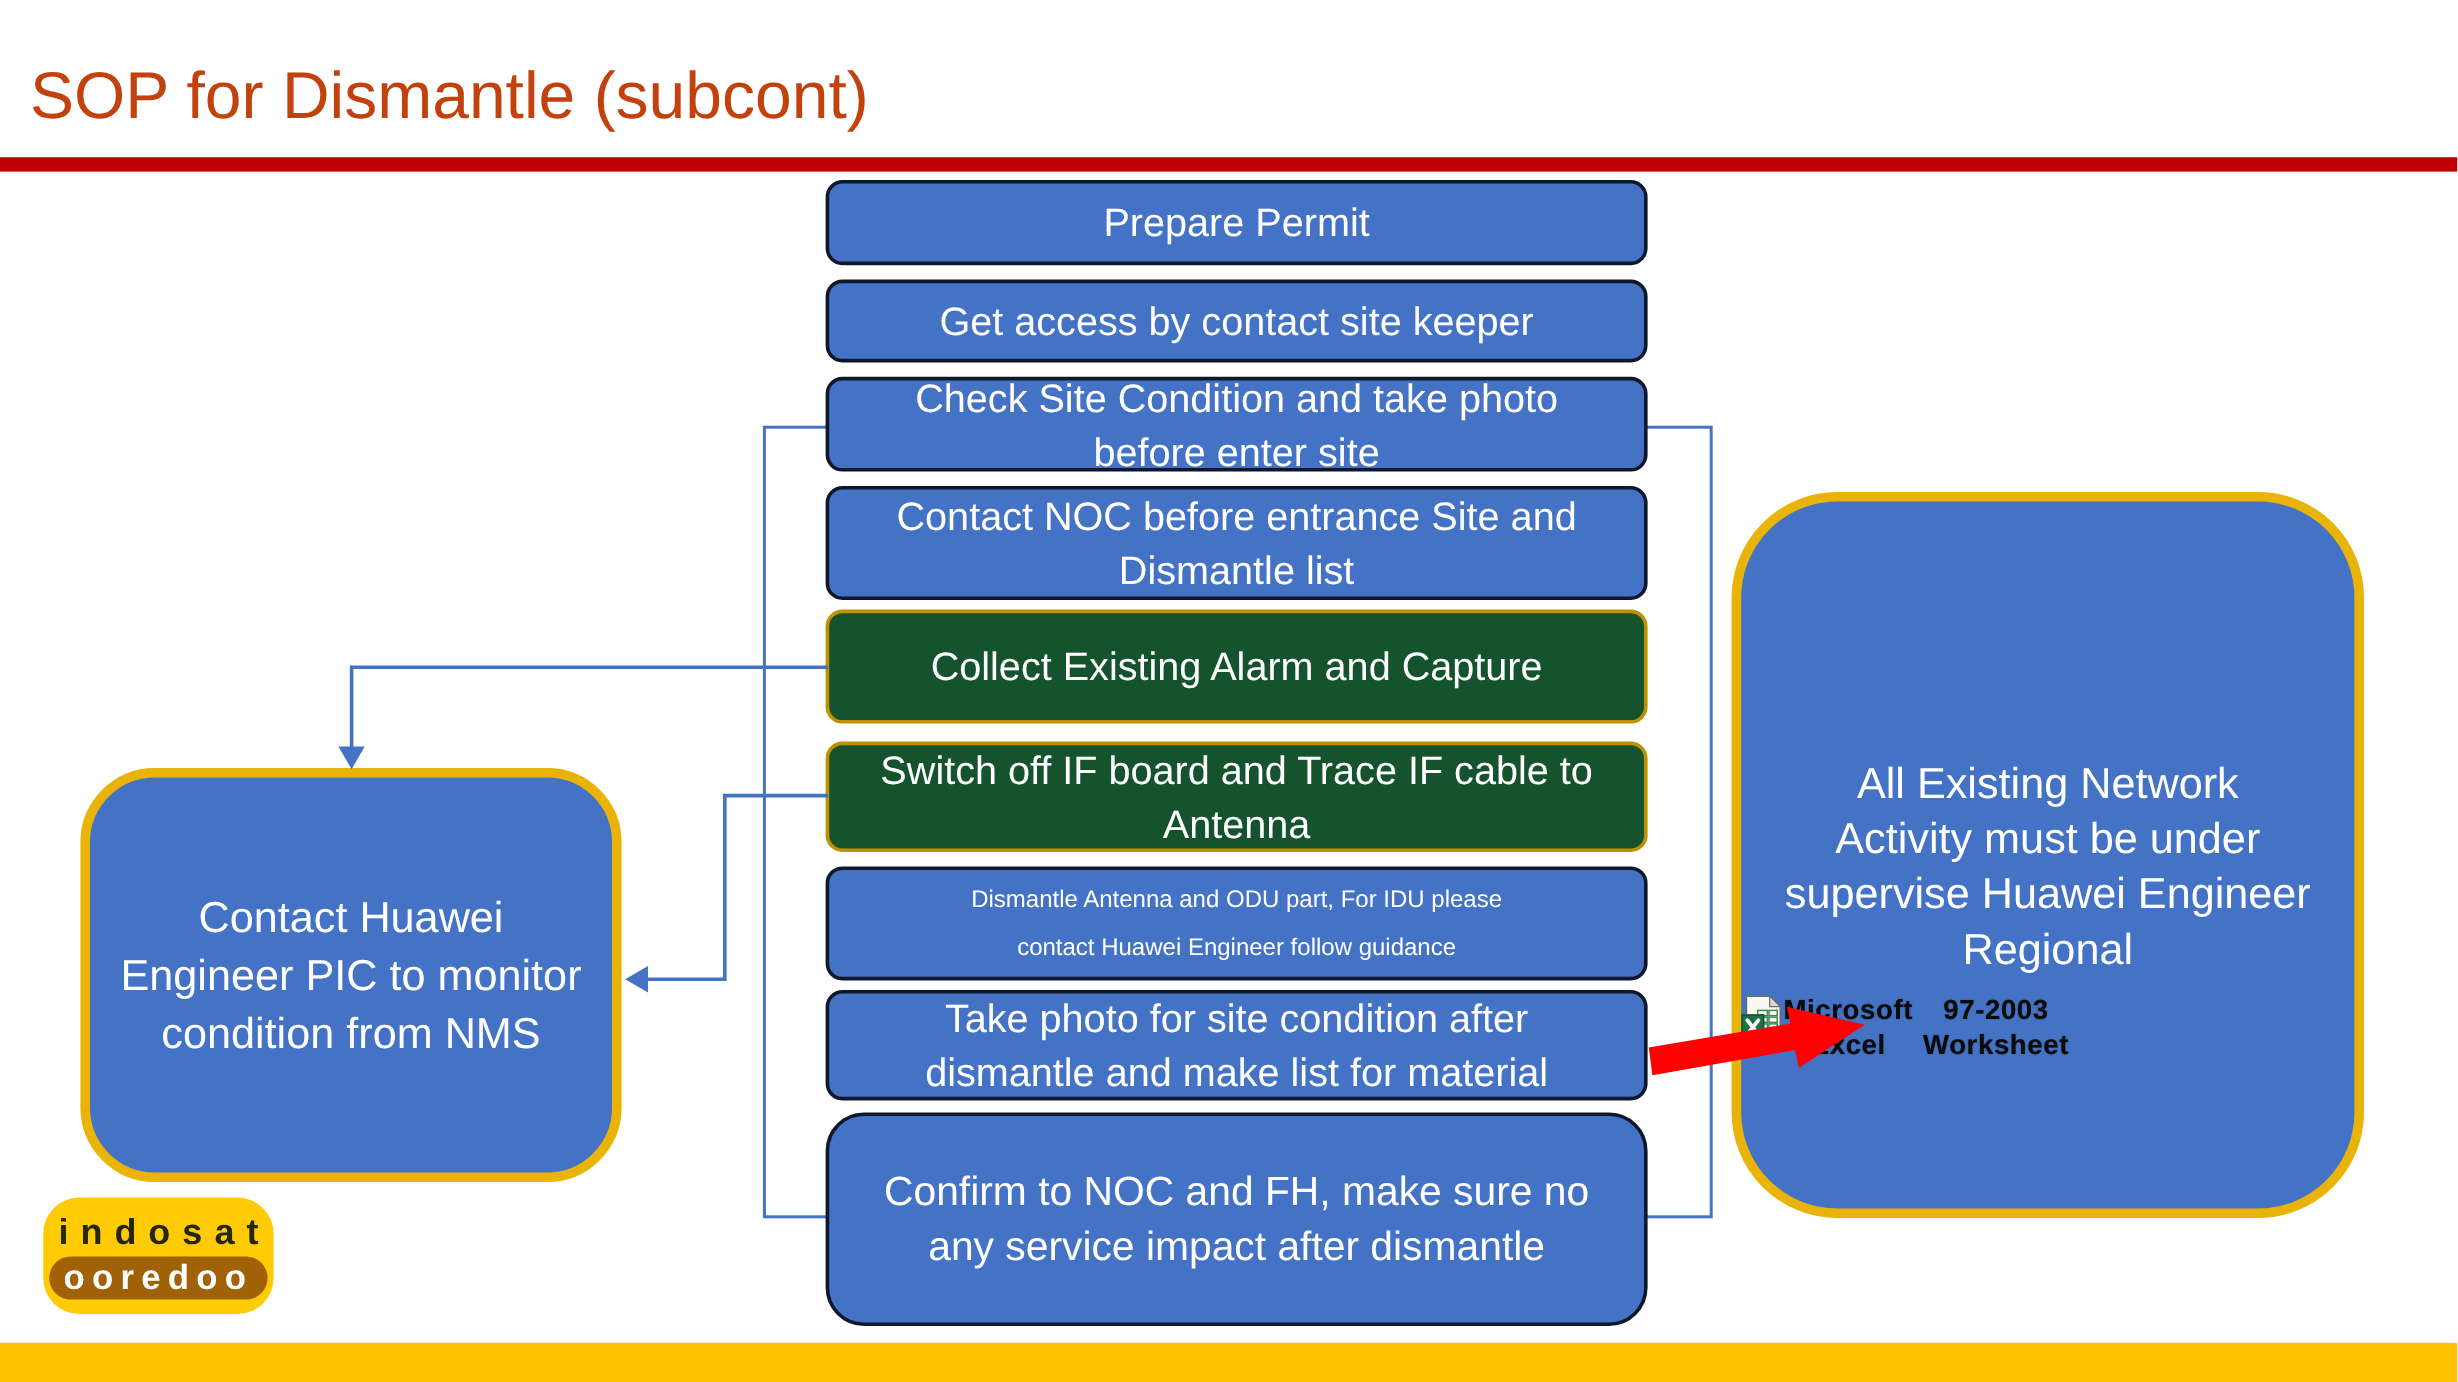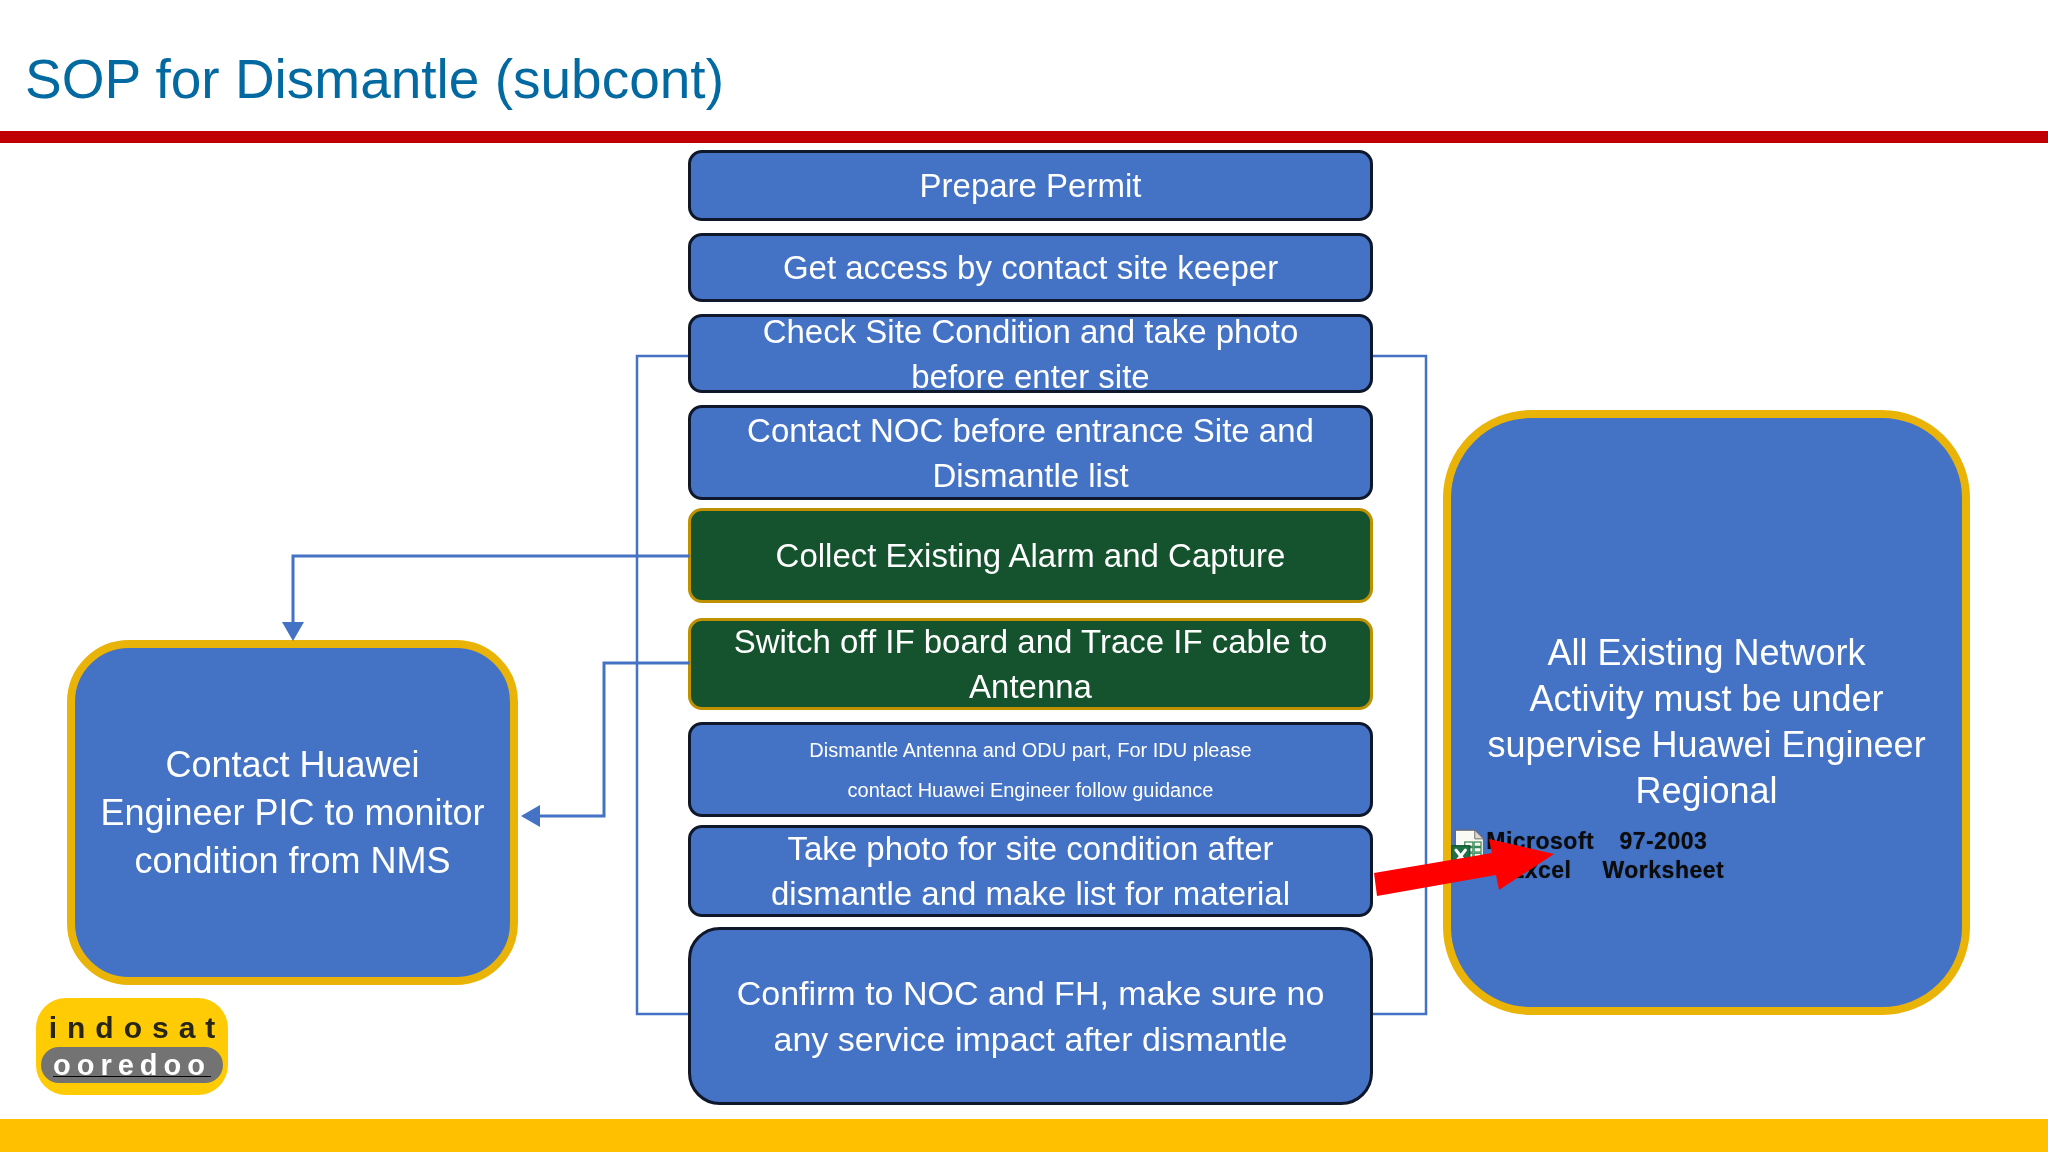--- a/index.html
+++ b/index.html
@@ -3,21 +3,21 @@
 <meta charset="utf-8">
 <style>
   html,body{margin:0;padding:0;background:#ffffff;}
   #stage{
     position:relative;width:2048px;height:1152px;overflow:hidden;background:#ffffff;
     font-family:"Liberation Sans",sans-serif;
   }
   
   #slide-title{
     position:absolute;left:25px;top:48px;width:1400px;
-    font-size:55px;line-height:62px;color:#0369a1;letter-spacing:0px;
+    font-size:55px;line-height:62px;color:#c2410c;letter-spacing:0px;
   }
   #title-rule{
     position:absolute;left:0;top:131px;width:2048px;height:12px;background:#C00000;
   }
   #footer-bar{
     position:absolute;left:0;top:1119px;width:2048px;height:33px;background:#FFC000;
   }
   
   svg.layer{position:absolute;left:0;top:0;pointer-events:none;}
   .under{z-index:1;}
@@ -62,21 +62,21 @@
   #logo{
     position:absolute;left:36px;top:998px;width:192px;height:97px;z-index:2;
     background:#FFCB05;border-radius:30px;
     display:flex;flex-direction:column;justify-content:center;align-items:center;
   }
   #logo-line1{
     color:#262612;font-weight:700;font-size:30px;letter-spacing:10px;
     text-indent:10px;line-height:34px;
   }
   #logo-line2-pill{
-    margin-top:2px;background:#737373;border-radius:19px;padding:1px 12px;text-decoration:underline;
+    margin-top:2px;background:#a16207;border-radius:19px;padding:1px 12px;
   }
   #logo-line2{
     color:#ffffff;font-weight:700;font-size:29px;letter-spacing:6px;
     text-indent:6px;line-height:34px;
   }
 </style>
 </head>
 <body>
 
 <div id="stage">

